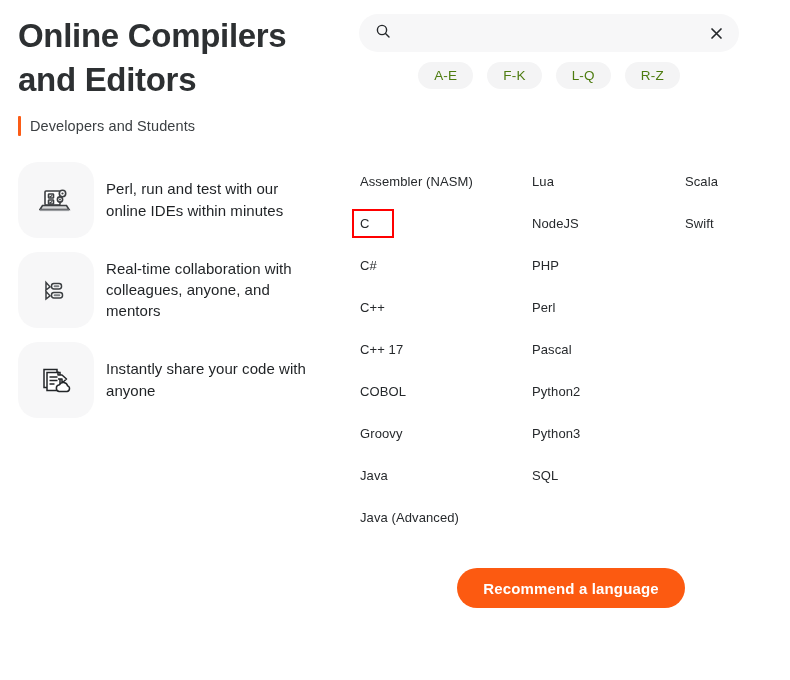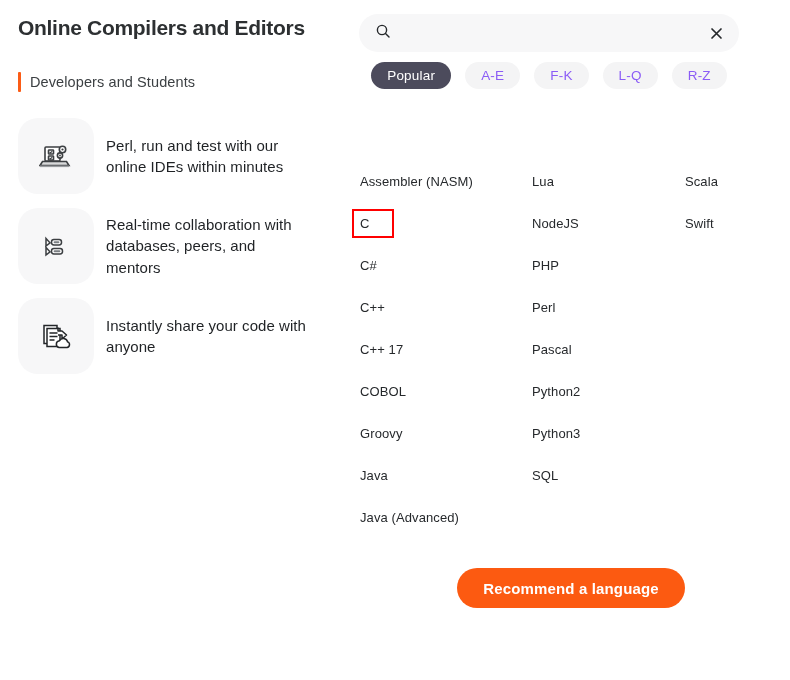--- a/index.html
+++ b/index.html
@@ -21,33 +21,33 @@
   .left-pane {
     position: absolute;
     left: 0;
     top: 0;
     width: 352px;
     height: 680px;
     padding: 14px 10px 0 18px;
   }
 
   .page-title {
-    font-size: 21px;
+    font-size: 33px;
     font-weight: bold;
     line-height: 1.33;
     letter-spacing: -0.3px;
     color: #2d3032;
     margin: 0;
     width: 300px;
   }
 
   .subtitle-wrap {
     display: flex;
     align-items: center;
-    margin-top: 30px;
+    margin-top: 14px;
   }
   .subtitle-bar {
     width: 3px;
     height: 20px;
     background: #fb5c16;
     border-radius: 1px;
     flex: none;
   }
   .subtitle-text {
     font-size: 14.5px;
@@ -137,21 +137,21 @@
     display: flex;
     flex-wrap: wrap;
     justify-content: center;
     gap: 8px 14px;
   }
   .pill {
     height: 27px;
     padding: 0 16px;
     border-radius: 14px;
     background: #f4f4f5;
-    color: #8b5cf6;
+    color: #4d7c0f;
     font-size: 13.5px;
     display: flex;
     align-items: center;
     justify-content: center;
     cursor: pointer;
     border: none;
     font-family: "Liberation Sans", sans-serif;
     letter-spacing: 0.2px;
   }
   .pill.active {
@@ -251,21 +251,21 @@
       <div class="feature-icon">
         <svg width="34" height="32" viewBox="0 0 34 32" fill="none" stroke="#3c3f42" stroke-width="1.5">
           <path d="M7 8.5v7.5l4-3.2z" fill="#ffffff"></path>
           <rect x="12.5" y="9.5" width="10" height="5.5" rx="2.4" fill="#ffffff"></rect>
           <rect x="14.6" y="11.3" width="5.8" height="2" rx="1" fill="#7b7f83" stroke="none"></rect>
           <path d="M7 17.5V25l4-3.2z" fill="#ffffff"></path>
           <rect x="12.5" y="18.5" width="11" height="5.5" rx="2.4" fill="#ffffff"></rect>
           <rect x="14.6" y="20.3" width="6.8" height="2" rx="1" fill="#7b7f83" stroke="none"></rect>
         </svg>
       </div>
-      <div class="feature-text">Real-time collaboration with databases, peers, and mentors</div>
+      <div class="feature-text">Real-time collaboration with colleagues, anyone, and mentors</div>
     </div>
 
     <div class="feature feature-3">
       <div class="feature-icon">
         <svg width="36" height="34" viewBox="0 0 36 34" fill="none" stroke="#232629" stroke-width="1.5">
           <rect x="6" y="6.5" width="13" height="18" fill="#ffffff"></rect>
           <rect x="9" y="9.5" width="13" height="18" fill="#ffffff"></rect>
           <path d="M11.5 14h8M11.5 17.5h8M11.5 21h5" stroke-width="1.4"></path>
           <path d="M20 8.5v3.5h4l4.5 4-4.5 4V16h-4" fill="#ffffff" stroke-linejoin="round"></path>
           <path d="M21 28.5a3.4 3.4 0 0 1 .4-6.7 4.4 4.4 0 0 1 8.2 1.1 2.9 2.9 0 0 1-.6 5.6z" fill="#ffffff"></path>
@@ -288,21 +288,20 @@
     </span>
     <input class="search-input" type="text" placeholder="" style="">
     <button class="clear-btn">
       <svg width="13" height="13" viewBox="0 0 13 13" fill="none" stroke="#25282b" stroke-width="1.7">
         <path d="M2 2l9 9M11 2l-9 9" stroke-linecap="round"></path>
       </svg>
     </button>
   </div>
 
   <div class="pills">
-    <button class="pill active">Popular</button>
     <button class="pill">A-E</button>
     <button class="pill">F-K</button>
     <button class="pill">L-Q</button>
     <button class="pill">R-Z</button>
   </div>
 
   <div class="lang-grid">
 
     <div class="lang-col col-0">
       <div class="lang-item">

